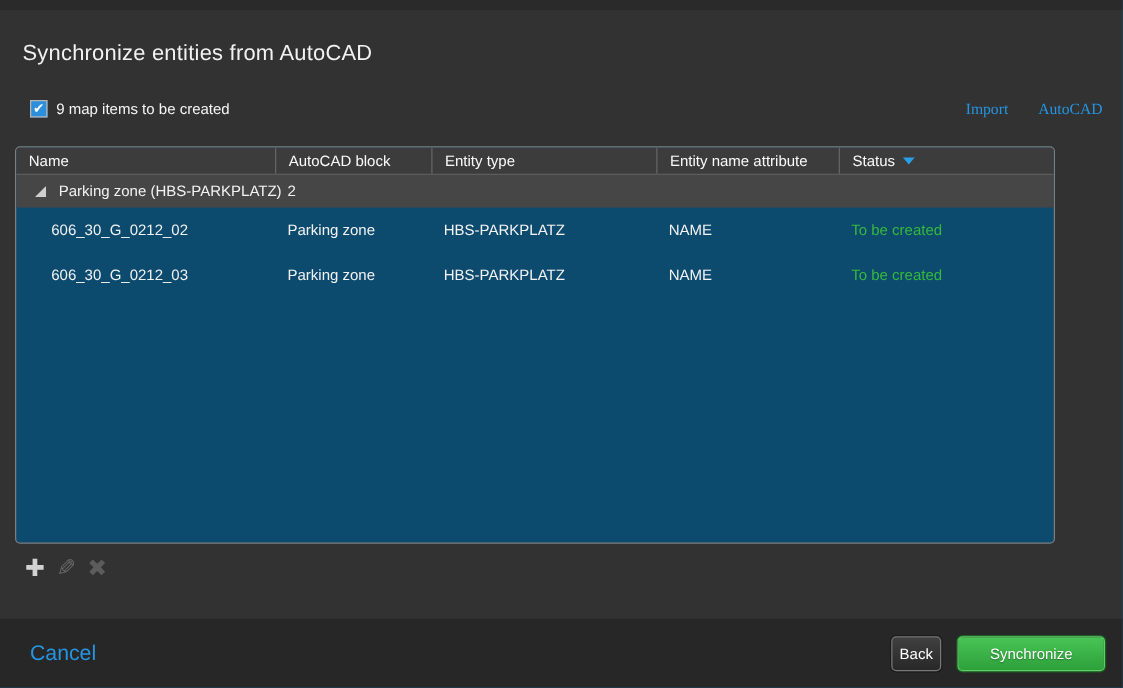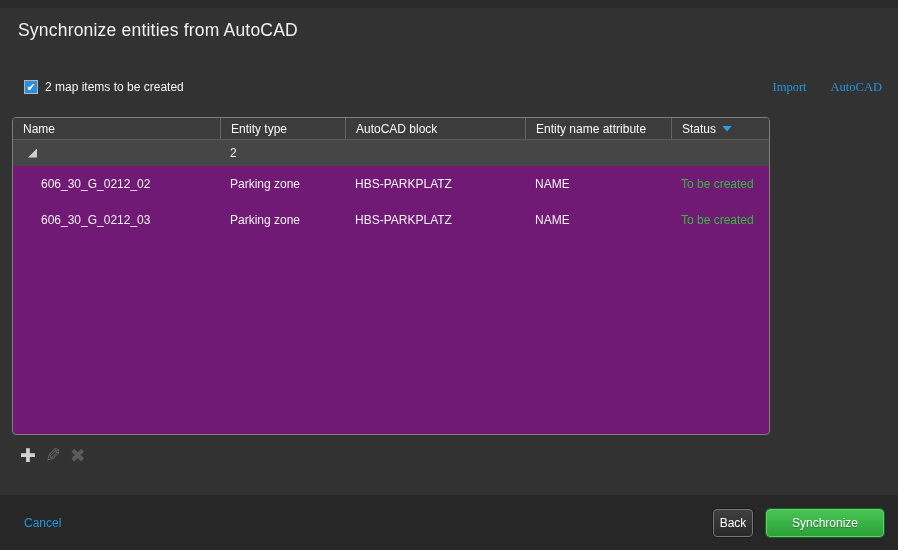--- a/index.html
+++ b/index.html
@@ -6,39 +6,39 @@
   html,body { width:898px; height:550px; }
   body {
     font-family:"Liberation Sans","DejaVu Sans",sans-serif;
     background:#323232;
     position:relative;
     overflow:hidden;
     color:#f0f0f0;
   }
   .top-strip { position:absolute; top:0; left:0; width:100%; height:8px; background:#2a2a2a; }
   .title {
-    position:absolute; left:18px; top:20px;
+    position:absolute; left:18px; top:32px;
     font-size:17.5px; font-weight:400; color:#f2f2f2; letter-spacing:.2px;
   }
 
   
   .check-row { position:absolute; left:24px; top:80px; display:flex; align-items:center; gap:7px; cursor:default; }
   .checkbox {
     width:14px; height:14px; background:#2c8fdd; border:1px solid #b5b5b5;
     display:flex; align-items:center; justify-content:center;
     font-size:11px; color:#ffffff; line-height:1;
   }
   .check-label { font-size:12px; color:#f5f5f5; }
   .links { position:absolute; right:16px; top:80px; display:flex; gap:24px; }
   .link { font-size:12.5px; color:#2595e0; cursor:pointer;font-family:Liberation Serif, serif; }
 
   
   .table {
-    position:absolute; left:12px; top:117px; width:758px; height:318px;
-    background:#701a75; border:1px solid #7e7e7e; border-radius:4px;
+    position:absolute; left:12px; top:117px; width:832px; height:318px;
+    background:#0c4a6e; border:1px solid #7e7e7e; border-radius:4px;
     overflow:hidden; font-size:12px;
   }
   .tgrid { display:grid; grid-template-columns:207px 125px 180px 146px 180px 1fr; }
   .thead { height:22px; background:#3c3c3c; border-bottom:1px solid #5c5c5c; }
   .th {
     padding-left:10px; display:flex; align-items:center; gap:6px;
     color:#fafafa; white-space:nowrap; overflow:hidden;
   }
   .th + .th { border-left:1px solid #646464; }
   .sort-arrow { width:10px; height:6px; background:#2a9fe8; clip-path:polygon(0 0,100% 0,50% 100%); }
@@ -59,21 +59,21 @@
   .add-icon { color:#d2d2d2; }
   .edit-icon { color:#676767; transform:scaleX(-1); }
   .delete-icon { color:#5c5c5c; }
 
   
   .footer {
     position:absolute; left:0; bottom:0; width:100%; height:55px;
     background:#272727; display:flex; align-items:center;
     justify-content:flex-end; padding-right:14px; gap:13px;
   }
-  .cancel-link { position:absolute; left:24px; font-size:12px; color:#2595e0; cursor:pointer; }
+  .cancel-link { position:absolute; left:24px; font-size:17px; color:#2595e0; cursor:pointer; }
   .btn {
     height:28px; border-radius:4px; font-size:12px; color:#ffffff;
     display:flex; align-items:center; justify-content:center; cursor:pointer;
     font-family:"Liberation Sans","DejaVu Sans",sans-serif;
   }
   .btn-back {
     width:40px; background:linear-gradient(180deg,#404040,#282828);
     border:1px solid #787878; box-shadow:0 0 0 1px #1a1a1a;
   }
   .btn-sync {
@@ -84,52 +84,53 @@
 </style>
 </head>
 <body>
 
 <div class="top-strip"></div>
 
 <div class="title">Synchronize entities from AutoCAD</div>
 
 <div class="check-row">
   <span class="checkbox">✔</span>
-  <span class="check-label">2 map items to be created</span>
+  <span class="check-label">9 map items to be created</span>
 </div>
 
 <div class="links">
   <span class="link">Import</span>
   <span class="link">AutoCAD</span>
 </div>
 
 <div class="table">
   <div class="tgrid thead">
     <div class="th">
       <span>Name</span>
     </div>
     <div class="th">
-      <span>Entity type</span>
+      <span>AutoCAD block</span>
     </div>
     <div class="th">
-      <span>AutoCAD block</span>
+      <span>Entity type</span>
     </div>
     <div class="th">
       <span>Entity name attribute</span>
     </div>
     <div class="th">
       <span>Status</span>
       <span class="sort-arrow"></span>
     </div>
     <div class="th"></div>
   </div>
 
   <div class="tgrid group-row">
     <div class="group-cell">
       <span class="expander"></span>
+      <span>Parking zone (HBS-PARKPLATZ)</span>
     </div>
     <div class="group-count">2</div>
   </div>
 
   <div class="tgrid row">
     <div class="cell name">606_30_G_0212_02</div>
     <div class="cell">Parking zone</div>
     <div class="cell">HBS-PARKPLATZ</div>
     <div class="cell">NAME</div>
     <div class="cell status">To be created</div>

